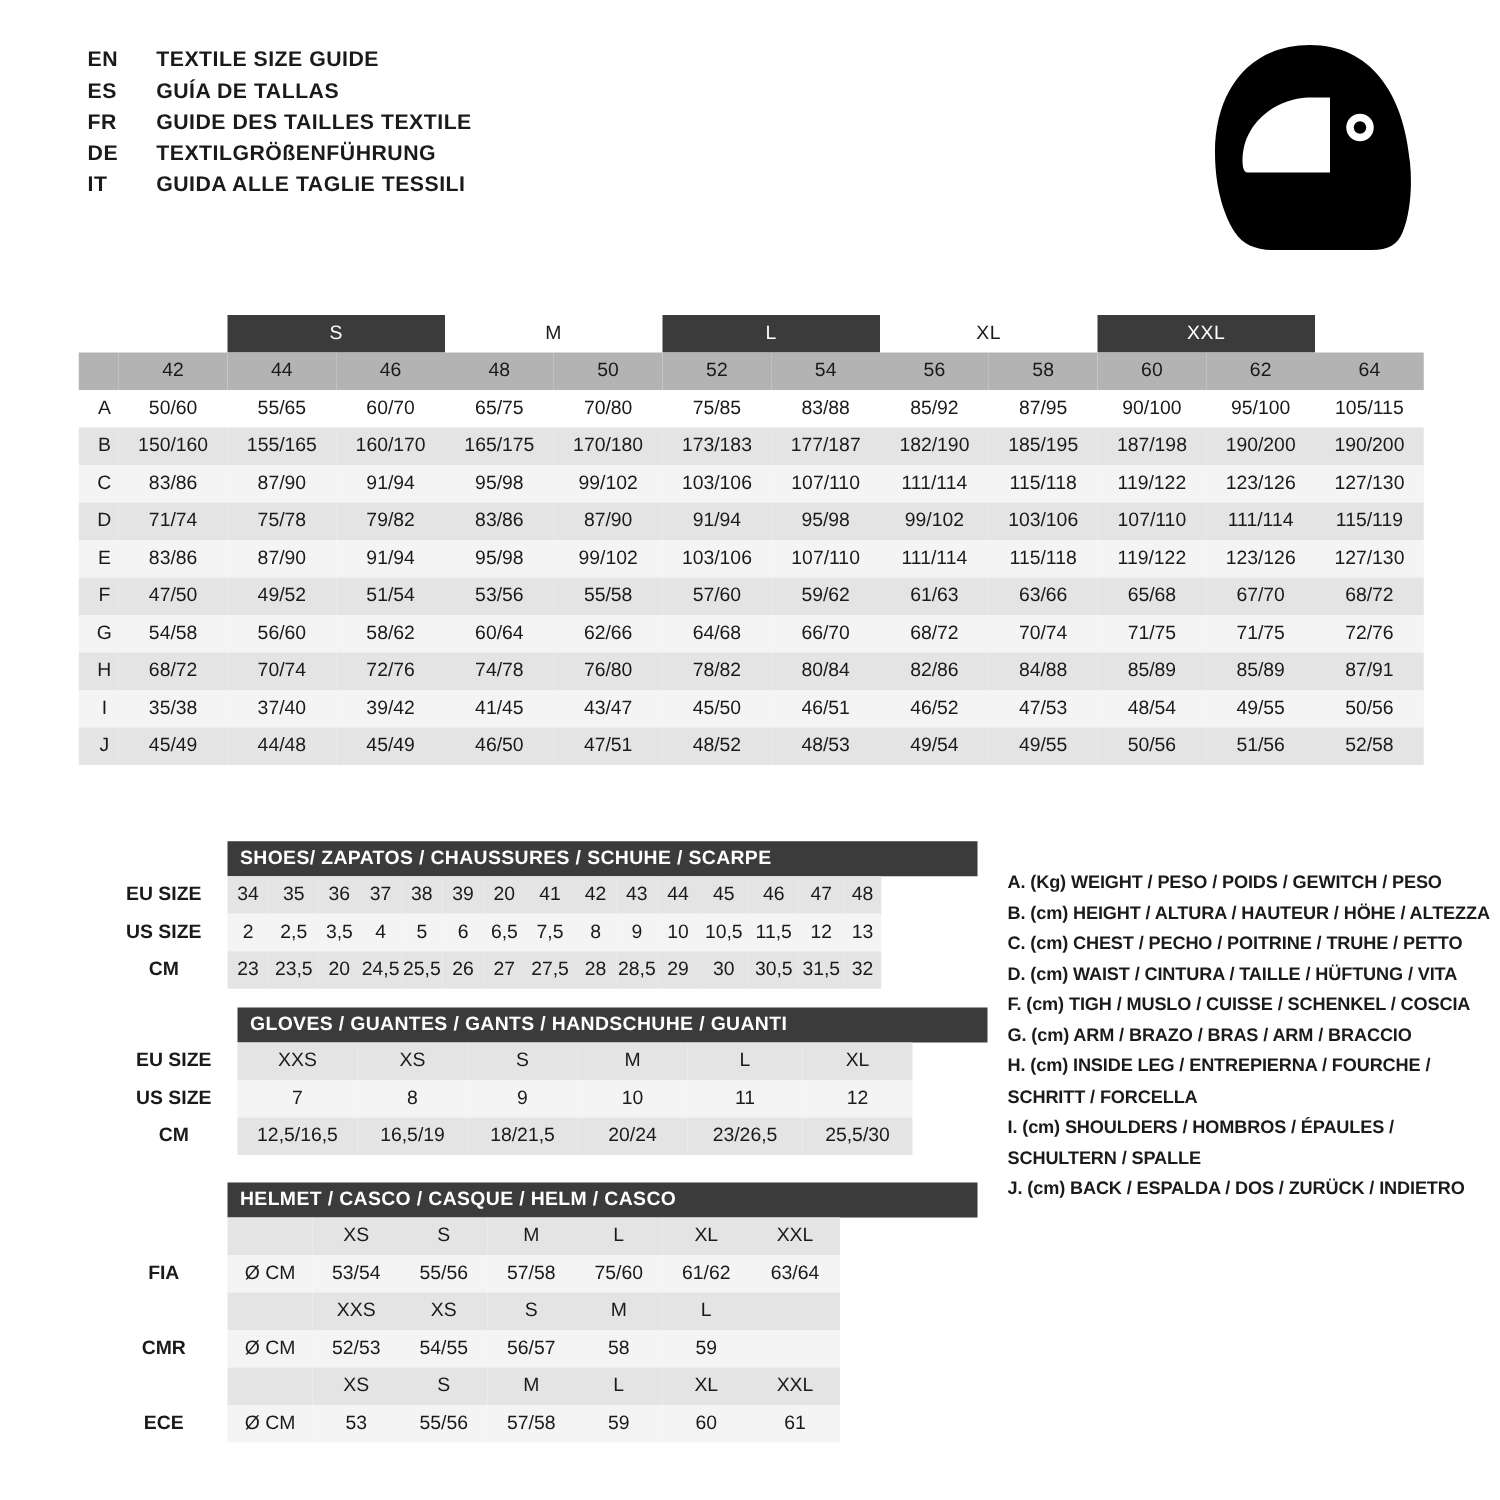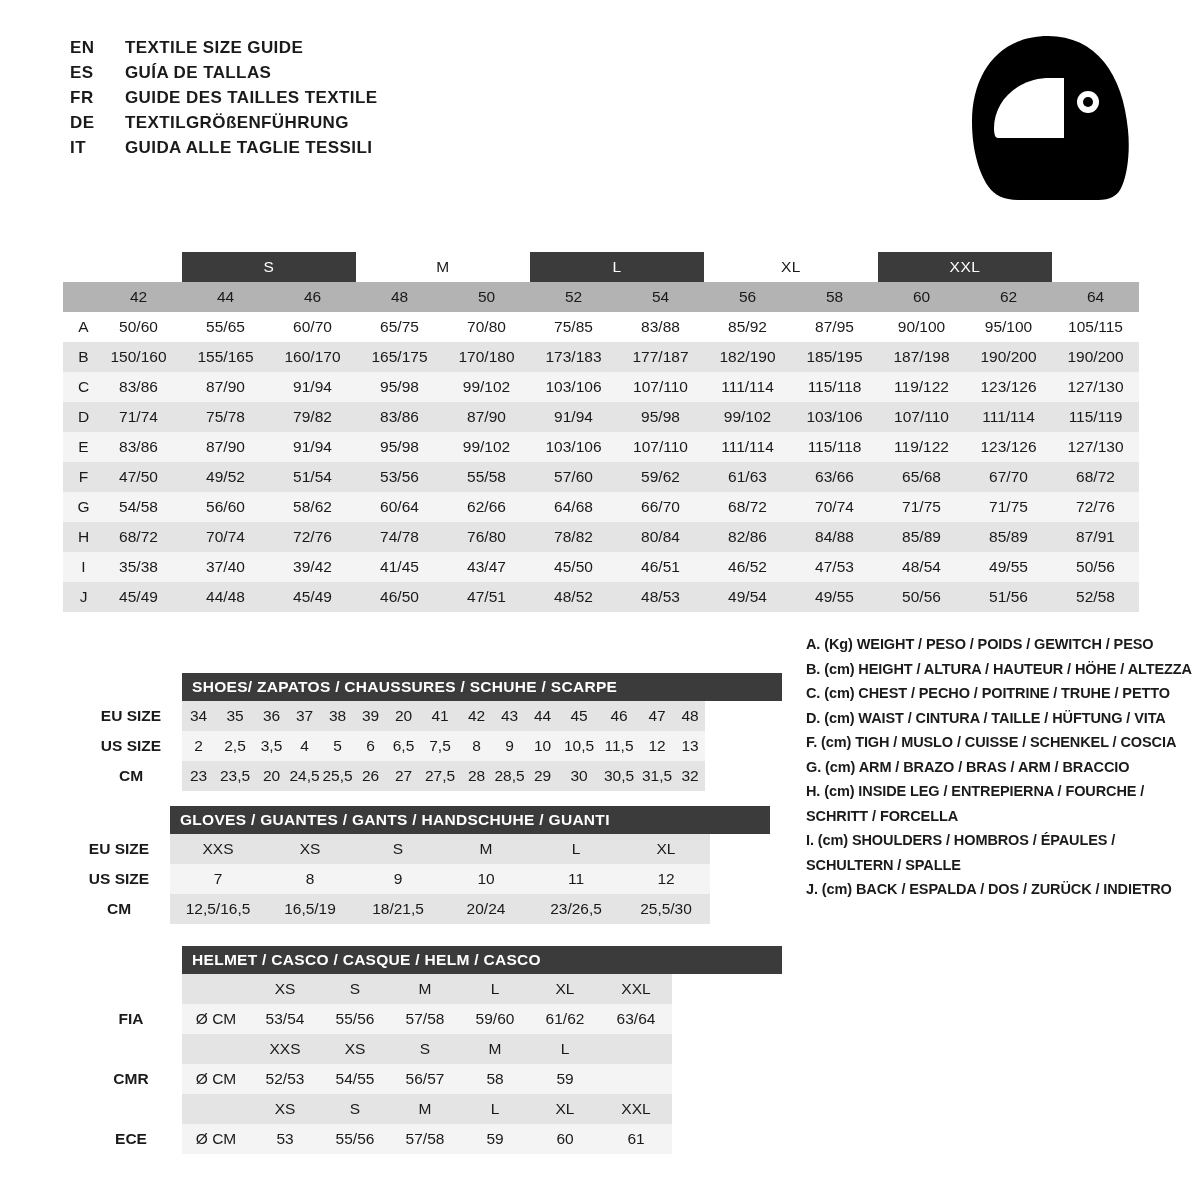--- a/index.html
+++ b/index.html
@@ -127,21 +127,21 @@
     padding-left: 8px !important;
     background: #ffffff !important;
   }
   .sub-zebra-dark td { background: #e4e4e4; }
   .sub-zebra-light td { background: #f4f4f4; }
 
   
   #legend {
     position: absolute;
     left: 806px;
-    top: 632px;
+    top: 694px;
     width: 380px;
   }
   #legend .leg-line {
     font-size: 14.5px;
     line-height: 24.5px;
     font-weight: bold;
     letter-spacing: -0.1px;
     white-space: nowrap;
   }
 </style>
@@ -452,21 +452,21 @@
           <td>29</td>
           <td>30</td>
           <td>30,5</td>
           <td>31,5</td>
           <td>32</td>
         </tr>
       </tbody>
   </table>
 </div>
 
-<div class="subtable" id="gloves-table" style="left:170px; top:806px; width:600px;">
+<div class="subtable" id="gloves-table" style="left:190px; top:806px; width:600px;">
   <div class="sub-title">GLOVES / GUANTES / GANTS / HANDSCHUHE / GUANTI</div>
   <table style="width:600px; margin-left:-110px;">
     <colgroup>
       <col style="width:110px">
       <col style="width:96px">
         <col style="width:88px">
         <col style="width:88px">
       <col style="width:88px">
         <col style="width:92px">
         <col style="width:88px">
@@ -526,21 +526,21 @@
           <td>L</td>
           <td>XL</td>
           <td>XXL</td>
         </tr>
         <tr class="sub-zebra-light">
           <td class="sub-rowlabel">FIA</td>
           <td>Ø CM</td>
           <td>53/54</td>
           <td>55/56</td>
           <td>57/58</td>
-          <td>59/60</td>
+          <td>75/60</td>
           <td>61/62</td>
           <td>63/64</td>
         </tr>
         <tr class="sub-zebra-dark">
           <td class="sub-rowlabel"></td>
           <td></td>
           <td>XXS</td>
           <td>XS</td>
           <td>S</td>
           <td>M</td>

